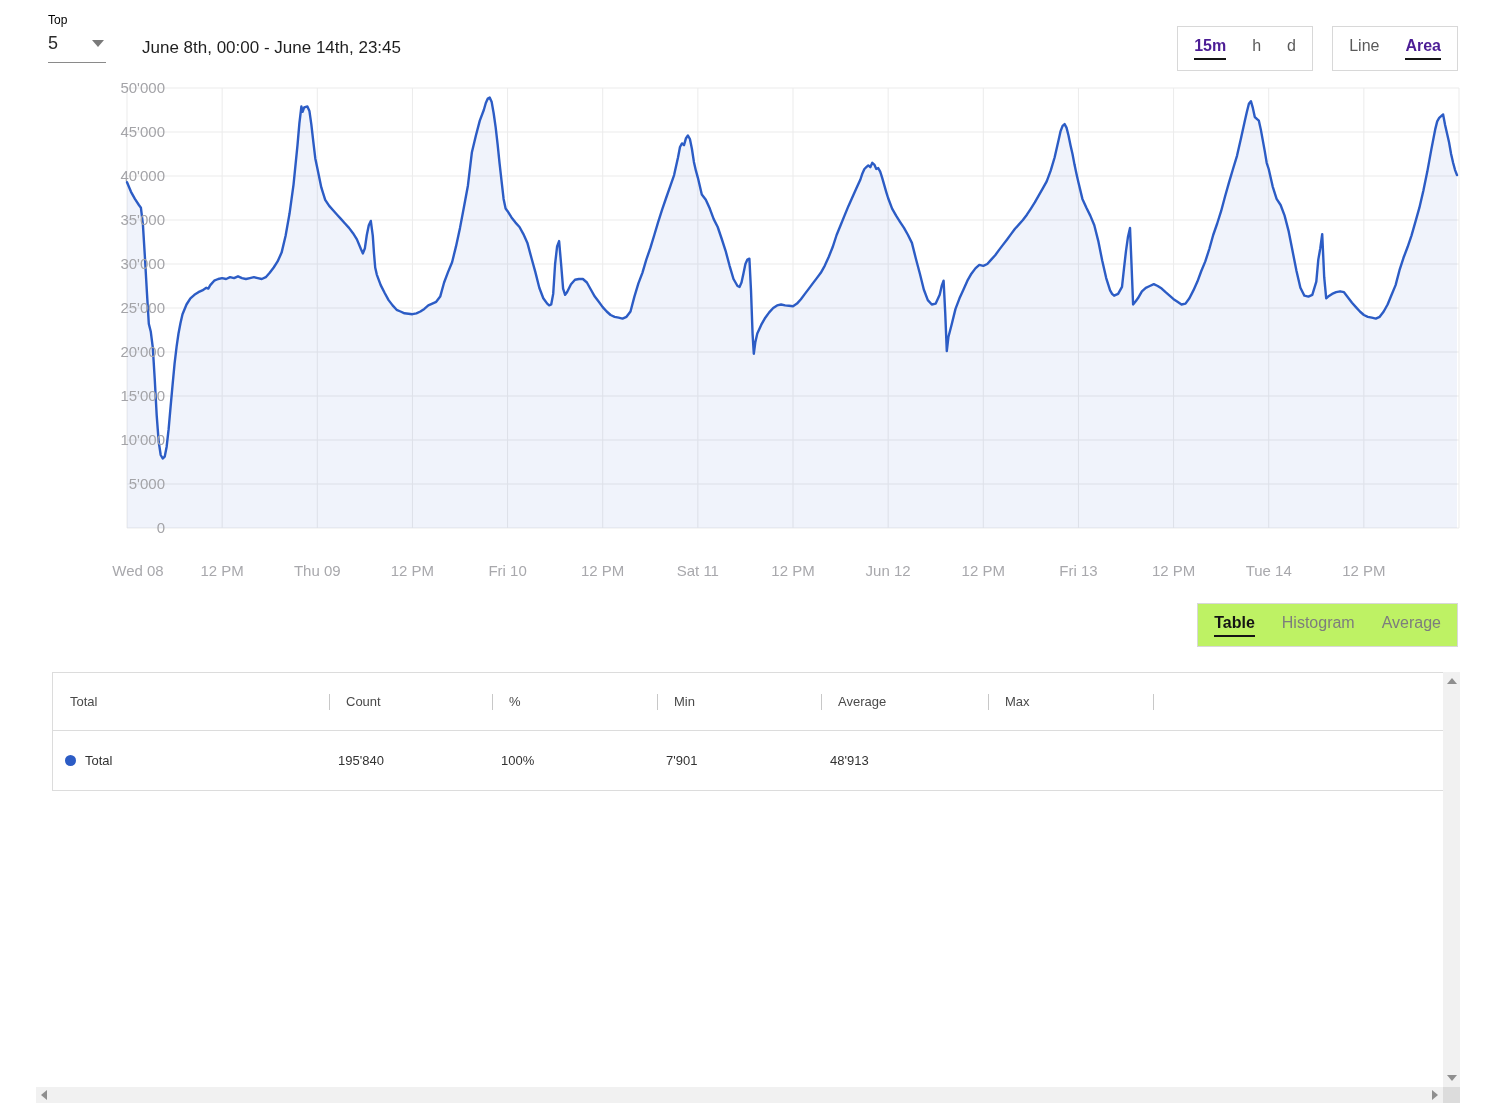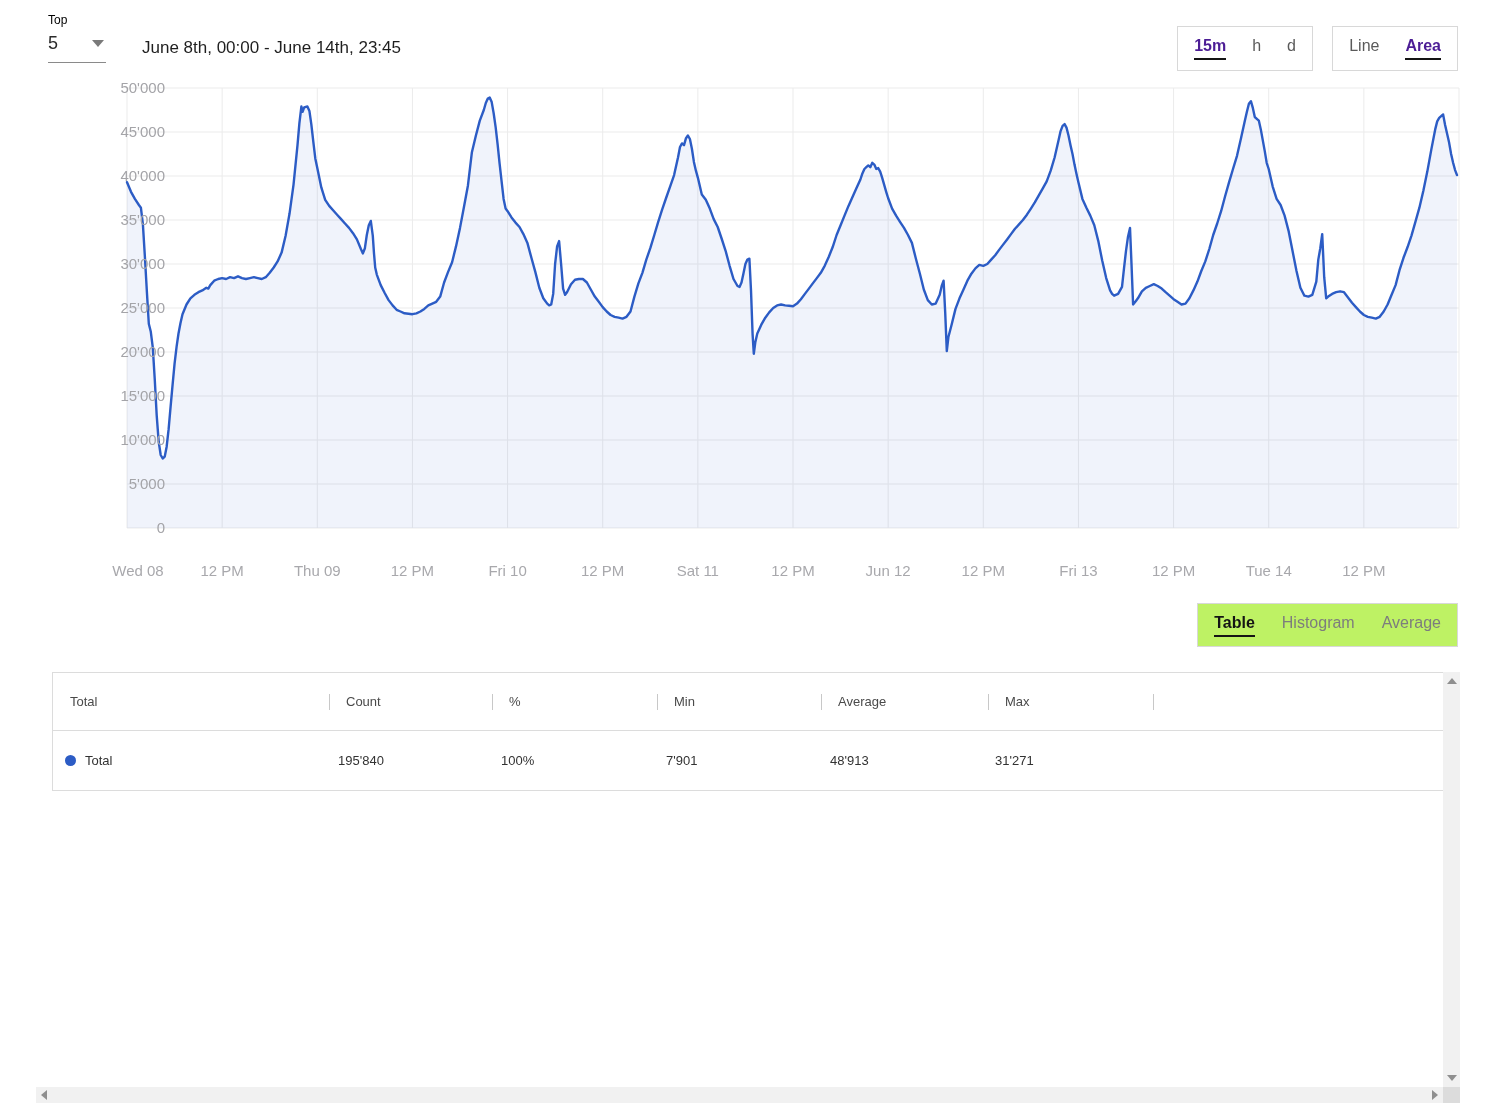--- a/index.html
+++ b/index.html
@@ -163,21 +163,20 @@
     </div>
     <div class="trow">
       <div class="cell c1">
         <span class="dot" style="background: rgb(44, 92, 197);"></span>
         <span>Total</span>
       </div>
       <div class="cell c2">195'840</div>
       <div class="cell c3">100%</div>
       <div class="cell c4">7'901</div>
       <div class="cell c5">48'913</div>
-      <div class="cell c6">31'271</div>
       <div class="cell c7"></div>
     </div>
   </div>
   <div class="vscroll">
     <span class="arr up"></span>
     <span class="arr down"></span>
   </div>
   <div class="hscroll">
     <span class="arr left"></span>
     <span class="arr right"></span>

